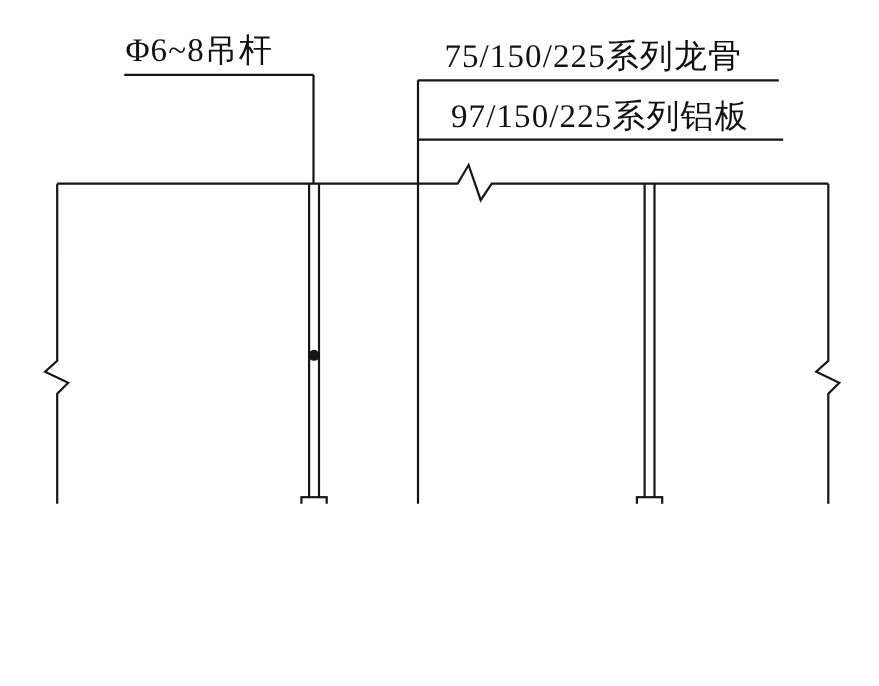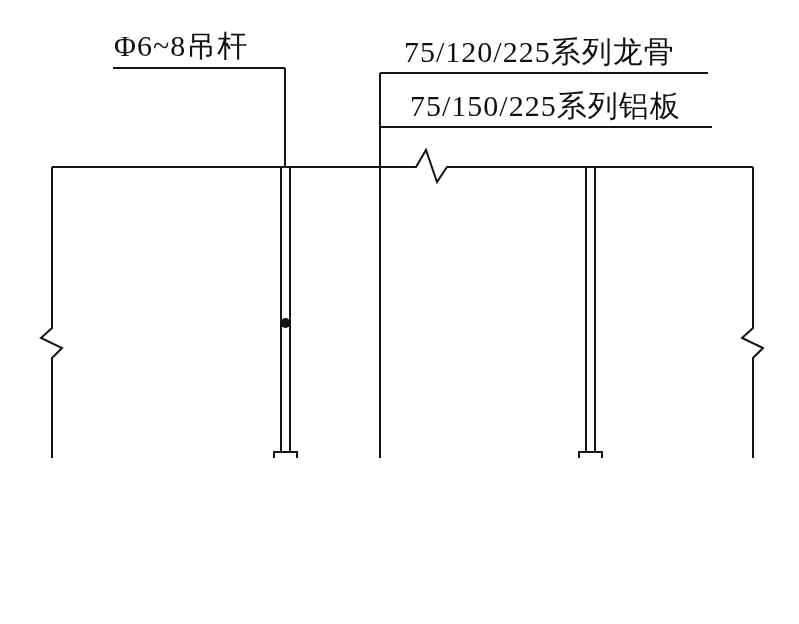--- a/index.html
+++ b/index.html
@@ -125,21 +125,21 @@
         <path d="M52 543 V548 M752 543 V548"></path>
       </g>
 
       <circle cx="380" cy="490" r="5" fill="#151515" stroke="none"></circle>
       <circle cx="380" cy="560" r="5" fill="#151515" stroke="none"></circle>
     </g>
   </svg>
 
   <div id="label-hanger" class="label">Φ6~8吊杆</div>
 
-  <div id="label-keel" class="label">75/120/225系列龙骨</div>
+  <div id="label-keel" class="label">75/150/225系列龙骨</div>
 
-  <div id="label-panel" class="label">75/150/225系列铝板</div>
+  <div id="label-panel" class="label">97/150/225系列铝板</div>
 
   <div class="watermark">
     <span class="cloud">☁</span>
   </div>
 
 </div>
 
 </body></html>

